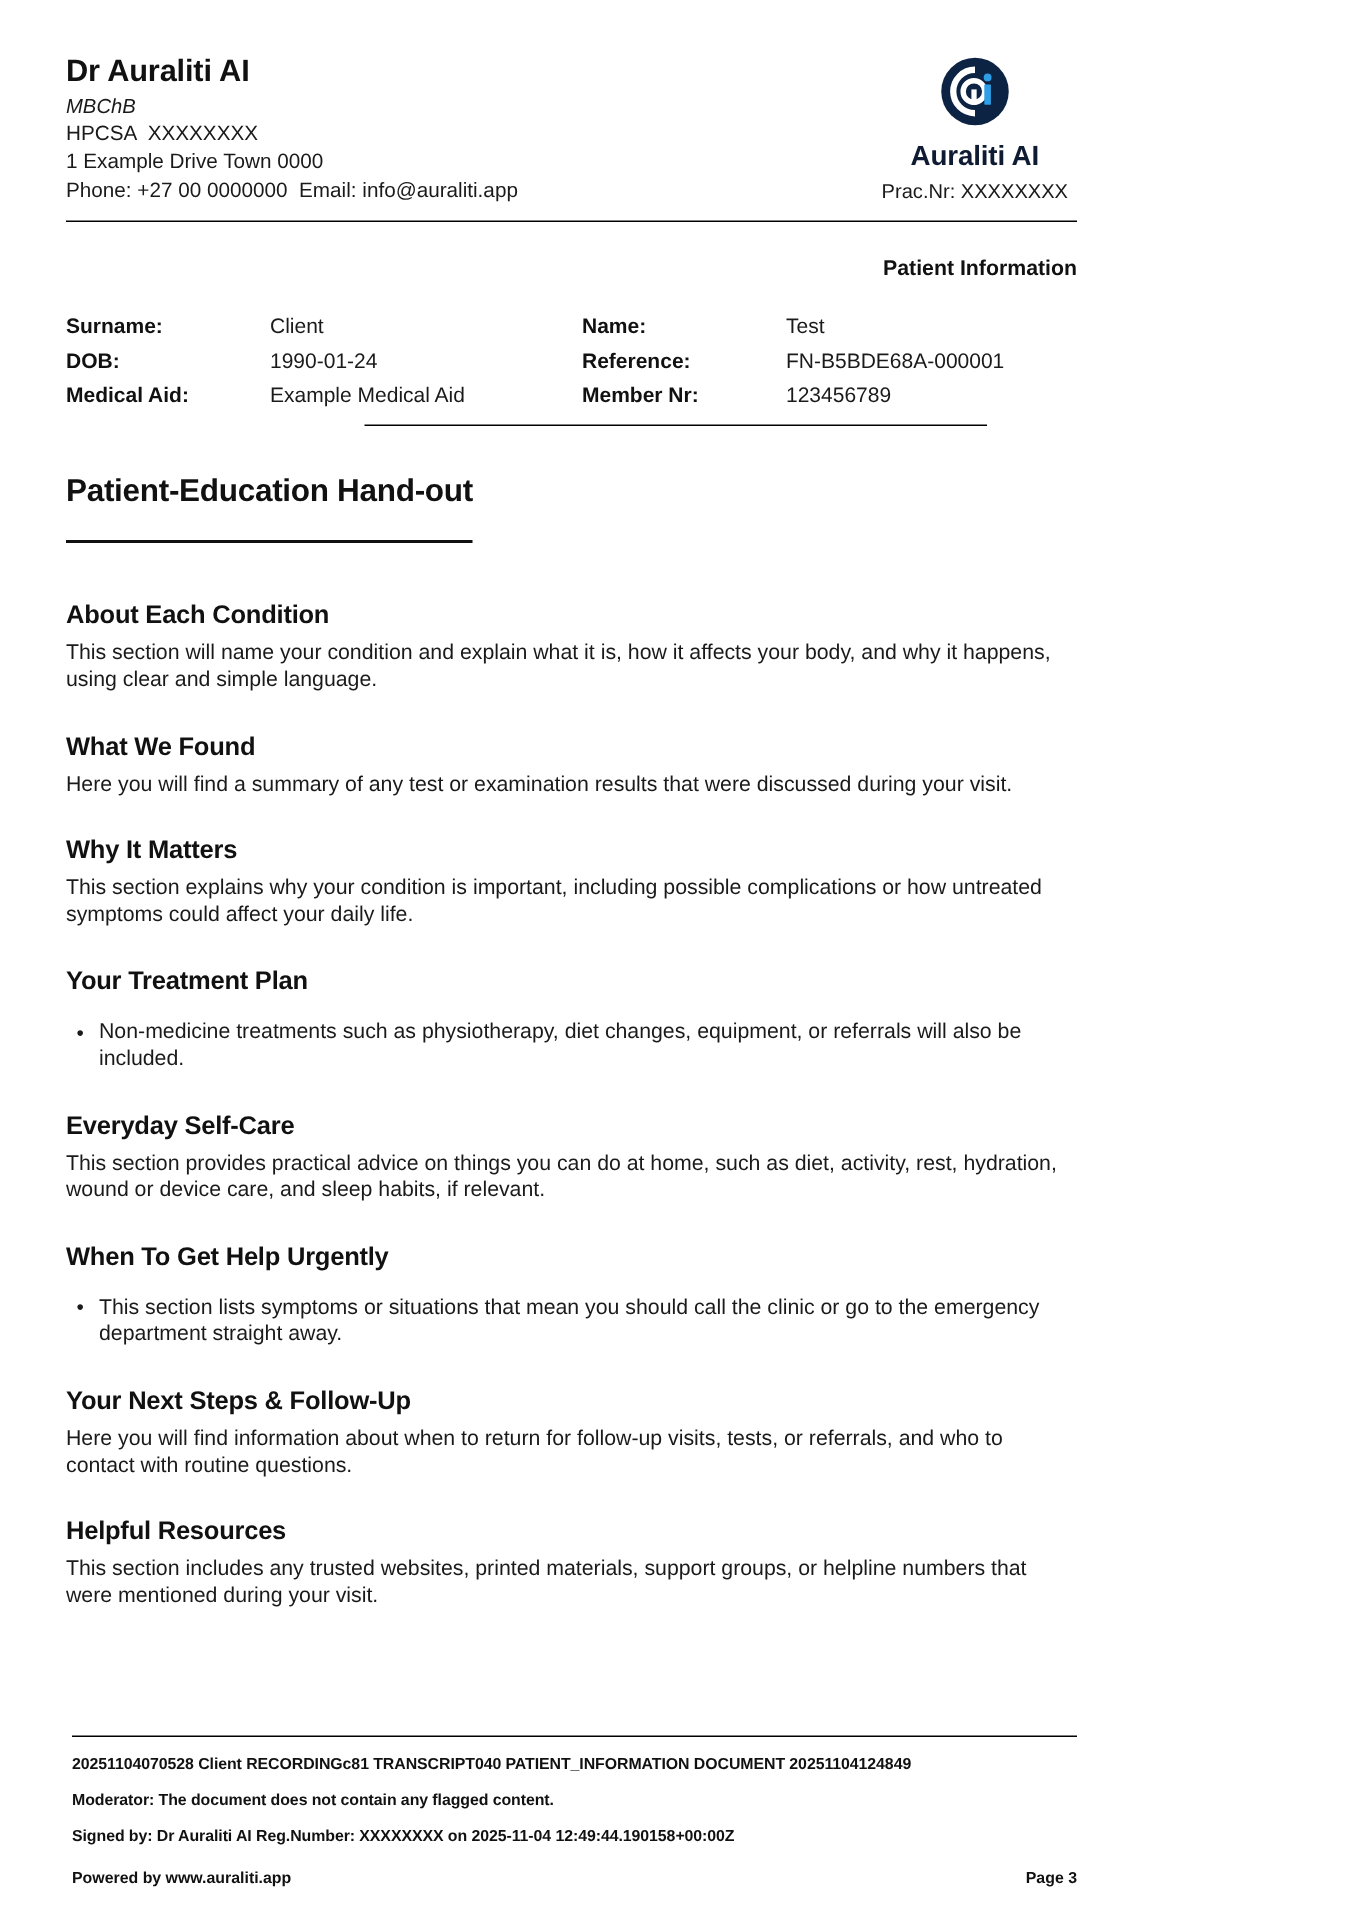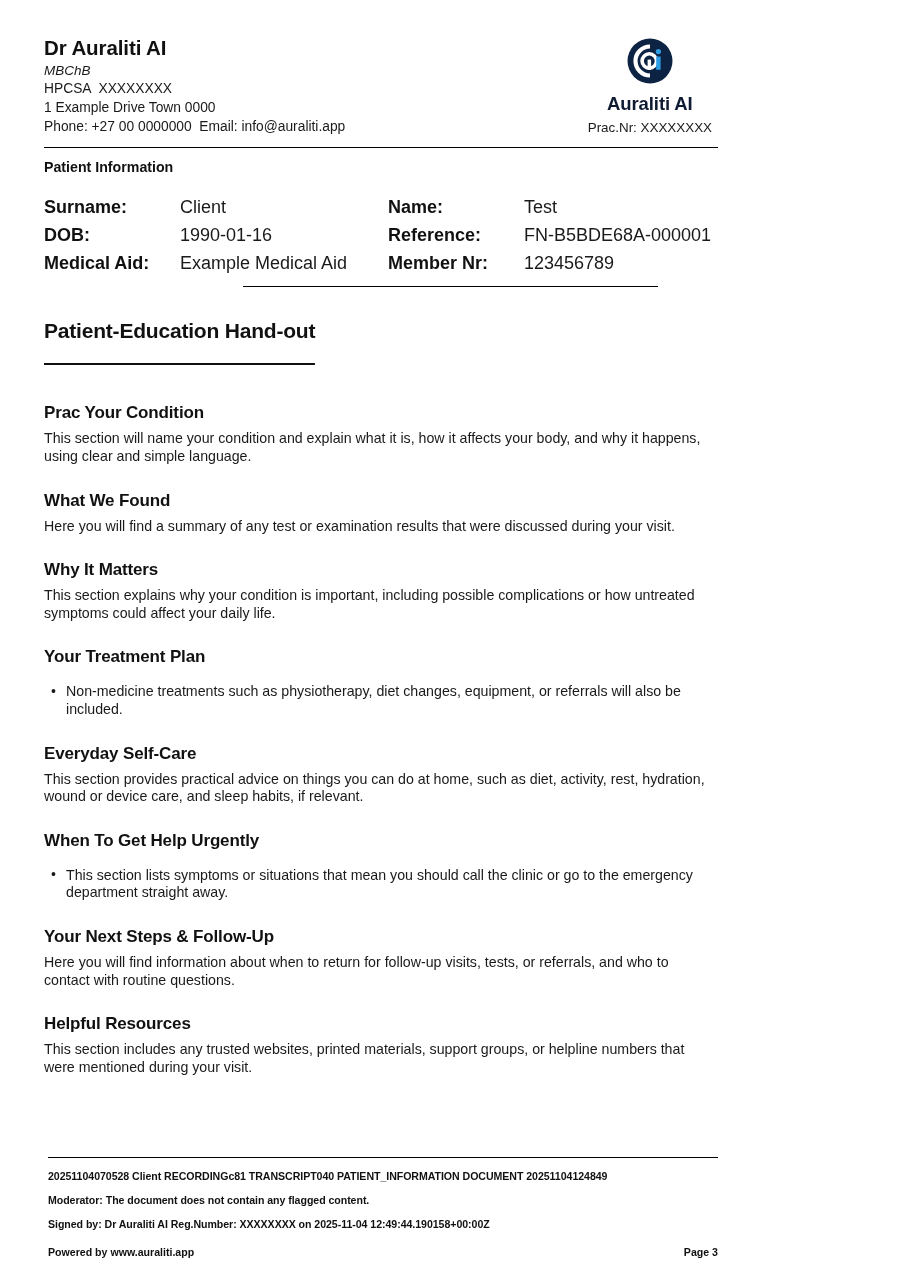--- a/index.html
+++ b/index.html
@@ -86,31 +86,32 @@
     border-top: 1.6px solid #000000;
     margin: 9px 0 0 0;
     height: 0;
   }
 
   
   .patient-block {
     padding-top: 11px;
   }
   .patient-title {
-    text-align: left;
+    text-align: right;
     font-size: 14.2px;
     font-weight: bold;
     color: #111111;
     margin-bottom: 22px;
+    margin-top: 12px;
   }
   .pi-grid {
     display: grid;
     grid-template-columns: 136px 208px 136px auto;
     row-gap: 7px;
-    font-size: 18px;
+    font-size: 14px;
   }
   .pi-label {
     font-weight: bold;
     color: #111111;
   }
   .pi-value {
     color: #1a1a1a;
   }
   .rule-short-wrap {
     margin-top: 12px;
@@ -247,41 +248,41 @@
 
     <div class="patient-block">
       <div class="patient-title">Patient Information</div>
       <div class="pi-grid">
         <div class="pi-label">Surname:</div>
         <div class="pi-value">Client</div>
         <div class="pi-label">Name:</div>
         <div class="pi-value">Test</div>
 
         <div class="pi-label">DOB:</div>
-        <div class="pi-value">1990-01-16</div>
+        <div class="pi-value">1990-01-24</div>
         <div class="pi-label">Reference:</div>
         <div class="pi-value">FN-B5BDE68A-000001</div>
 
         <div class="pi-label">Medical Aid:</div>
         <div class="pi-value">Example Medical Aid</div>
         <div class="pi-label">Member Nr:</div>
         <div class="pi-value">123456789</div>
       </div>
       <div class="rule-short-wrap">
         <div class="rule-short"></div>
       </div>
     </div>
 
     <div>
       <span class="doc-title">Patient-Education Hand-out</span>
     </div>
 
     <div class="sections">
         <div class="section">
-          <div class="section-heading">Prac Your Condition</div>
+          <div class="section-heading">About Each Condition</div>
           <p class="section-para">This section will name your condition and explain what it is, how it affects your body, and why it happens, using clear and simple language.</p>
         </div>
         <div class="section">
           <div class="section-heading">What We Found</div>
           <p class="section-para">Here you will find a summary of any test or examination results that were discussed during your visit.</p>
         </div>
         <div class="section">
           <div class="section-heading">Why It Matters</div>
           <p class="section-para">This section explains why your condition is important, including possible complications or how untreated symptoms could affect your daily life.</p>
         </div>

